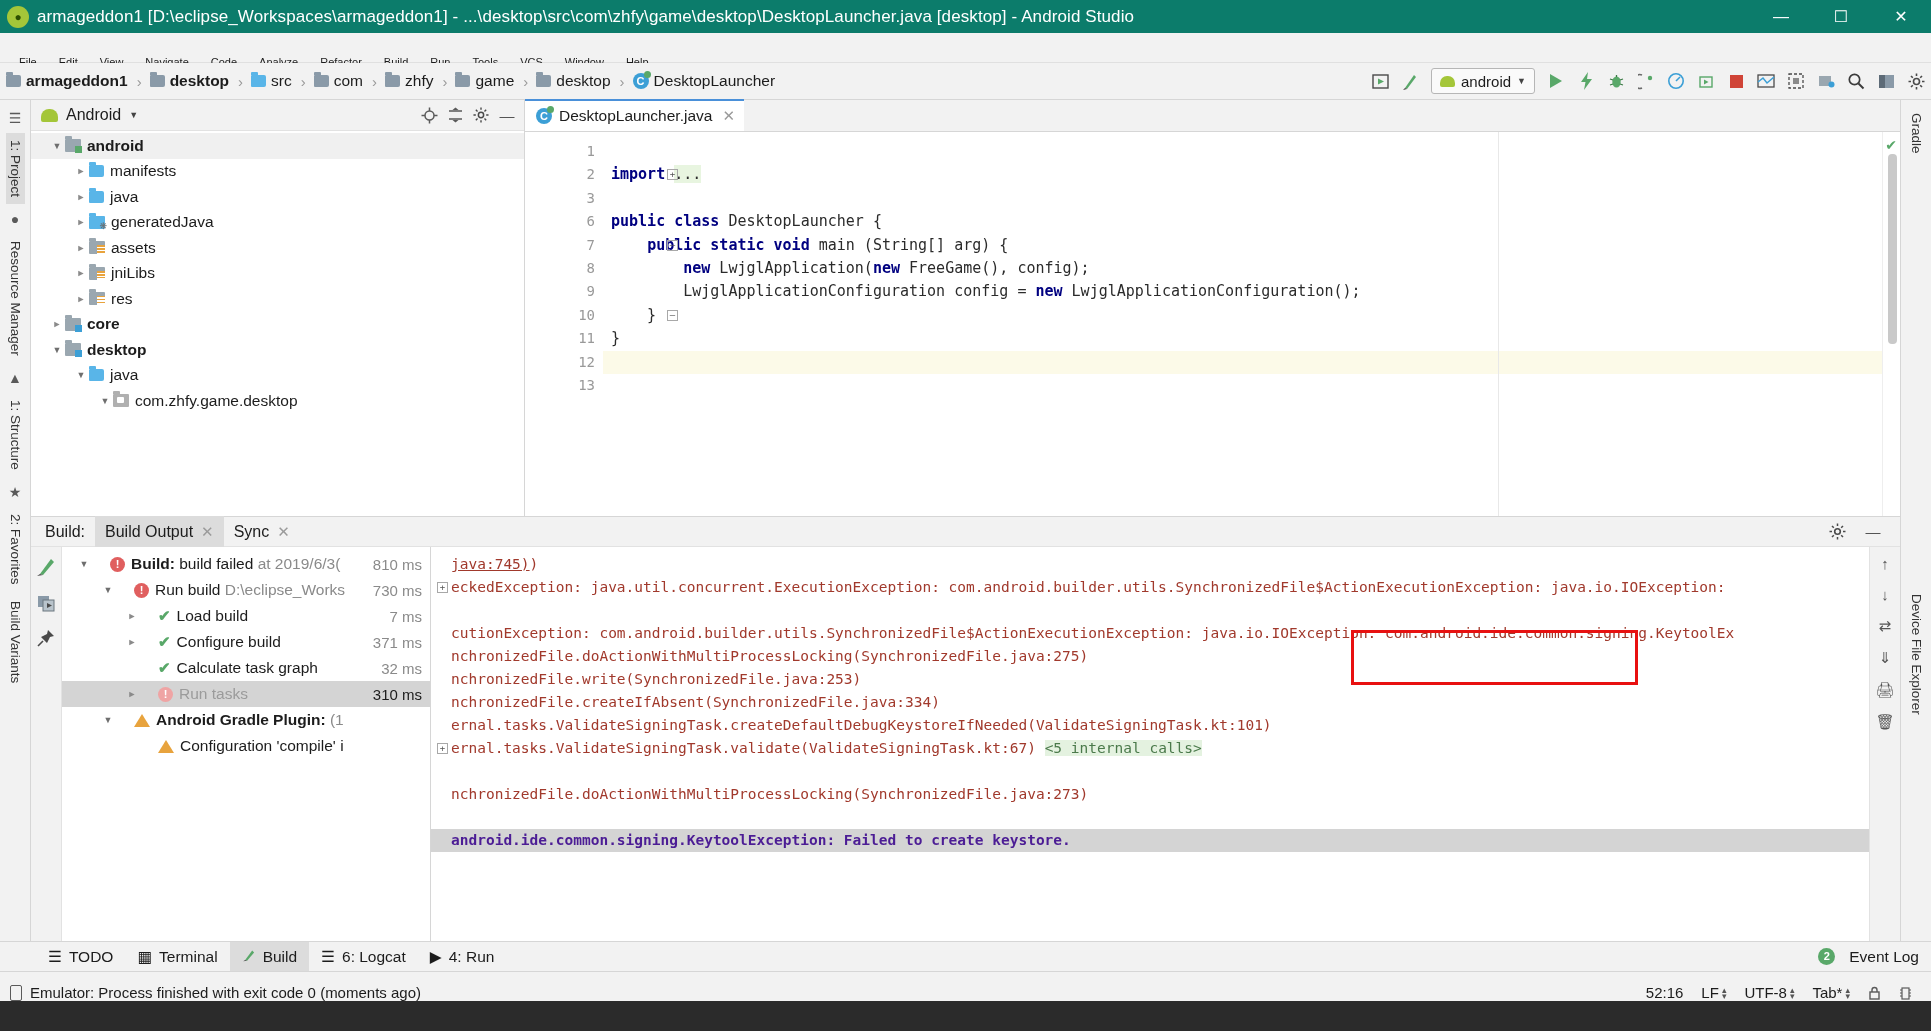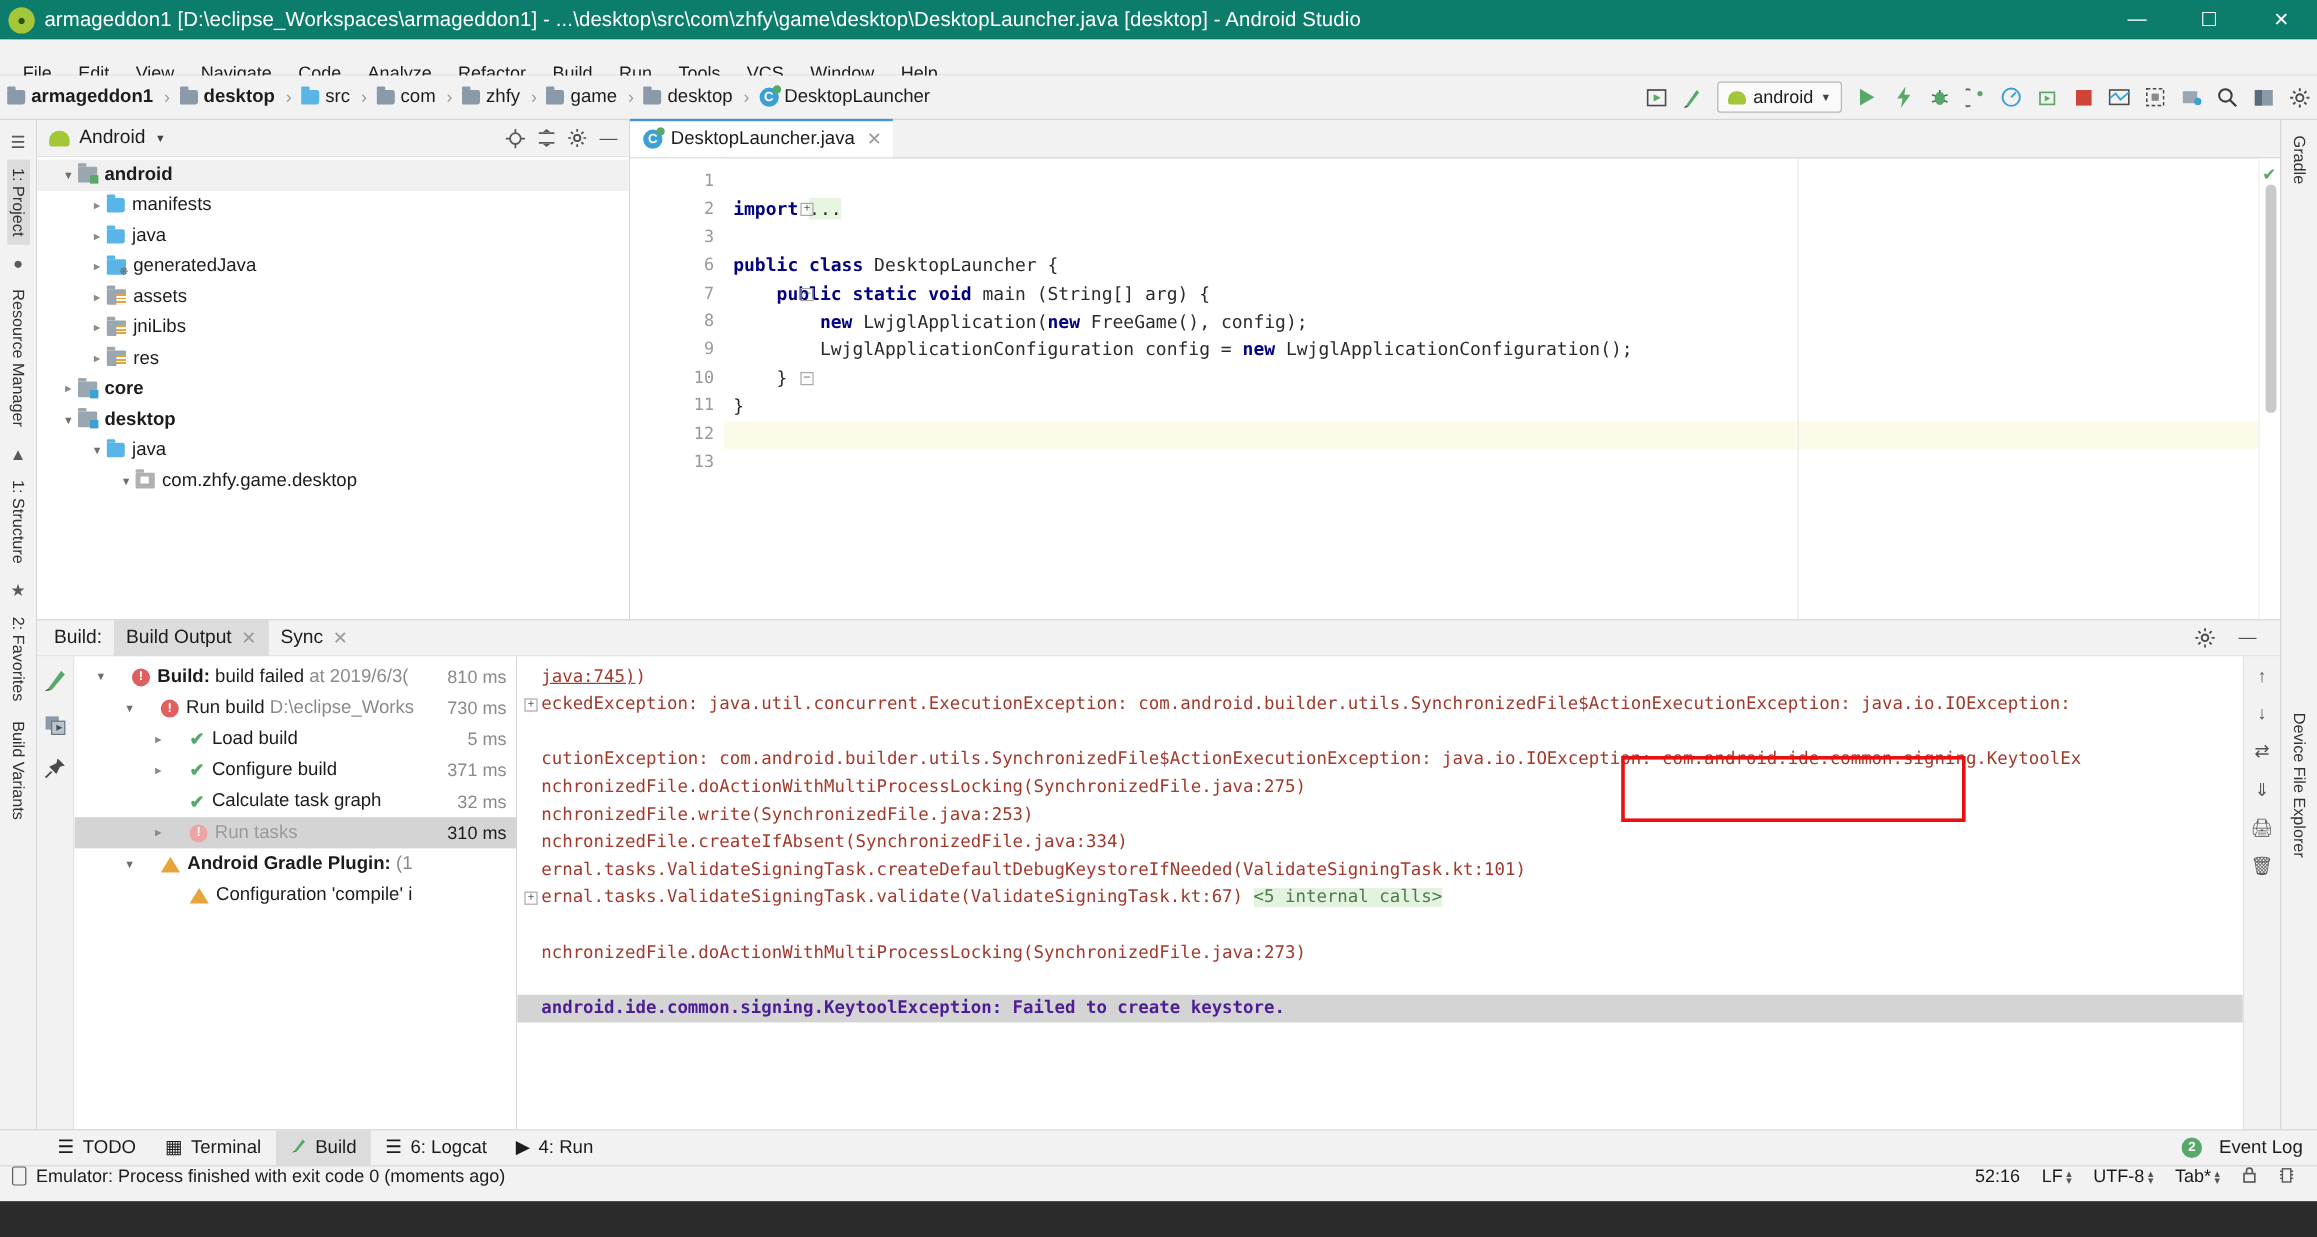--- a/index.html
+++ b/index.html
@@ -37,21 +37,21 @@
     font-size: 16px; color: #fff; flex: none;
   }
 
   
   .menubar {
     height: 30px; background: #f2f2f2;
     display: flex; align-items: center; padding-left: 8px;
     border-bottom: 1px solid #e0e0e0; flex: none;
   }
   .menu-item {
-    font-size: 15px; color: #1c1c1c; padding: 2px 11px;
+    font-size: 11px; color: #1c1c1c; padding: 2px 11px;
     white-space: nowrap;
     margin-top: 28px;
   }
 
   
   .toolbar {
     height: 37px; background: #f2f2f2; display: flex;
     align-items: center; padding-left: 6px;
     border-bottom: 1px solid #d6d6d6; flex: none;
   }
@@ -335,21 +335,21 @@
   }
   .bbtab.sel { background: #dcdcdc; }
   .bb-spacer { flex: 1 1 auto; }
   .evt-badge {
     width: 17px; height: 17px; border-radius: 50%; background: #59a869;
     color: #fff; font-size: 11px; font-weight: bold; line-height: 17px;
     text-align: center; margin-right: 7px;
   }
   .statusbar {
     height: 30px; background: #f2f2f2; border-top: 1px solid #d6d6d6;
-    display: flex; align-items: flex-start; padding: 0 10px 0 10px; flex: none;
+    display: flex; align-items: flex-end; padding: 0 10px 0 10px; flex: none;
     font-size: 15px; color: #1c1c1c;
   }
   .sb-spacer { flex: 1 1 auto; }
   .sb-item { padding: 0 9px; display: flex; align-items: center; gap: 3px; }
   .sb-arrows { font-size: 9px; color: #555; display:flex; flex-direction:column; line-height:6px;}
   .phone-ico {
     width: 12px; height: 16px; border: 1.5px solid #5a5a5a; border-radius: 2px;
     margin-right: 8px;
   }
   .taskbar-peek {
@@ -779,21 +779,21 @@
               <span class="err-ico">!</span>
               <span>Run build</span>
               <span>&nbsp;</span>
               <span class="b-dim" style="overflow:hidden;max-width:120px;">D:\eclipse_Worksр</span>
               <span class="ms">730 ms</span>
             </div>
             <div class="brow" style="padding-left:96px;">
               <span class="tri" style="position:absolute;margin-left:-34px;">►</span>
               <span class="chk">✔</span>
               <span>Load build</span>
-              <span class="ms">5 ms</span>
+              <span class="ms">7 ms</span>
             </div>
             <div class="brow" style="padding-left:96px;">
               <span class="tri" style="position:absolute;margin-left:-34px;">►</span>
               <span class="chk">✔</span>
               <span>Configure build</span>
               <span class="ms">371 ms</span>
             </div>
             <div class="brow" style="padding-left:96px;">
               <span class="chk">✔</span>
               <span>Calculate task graph</span>

